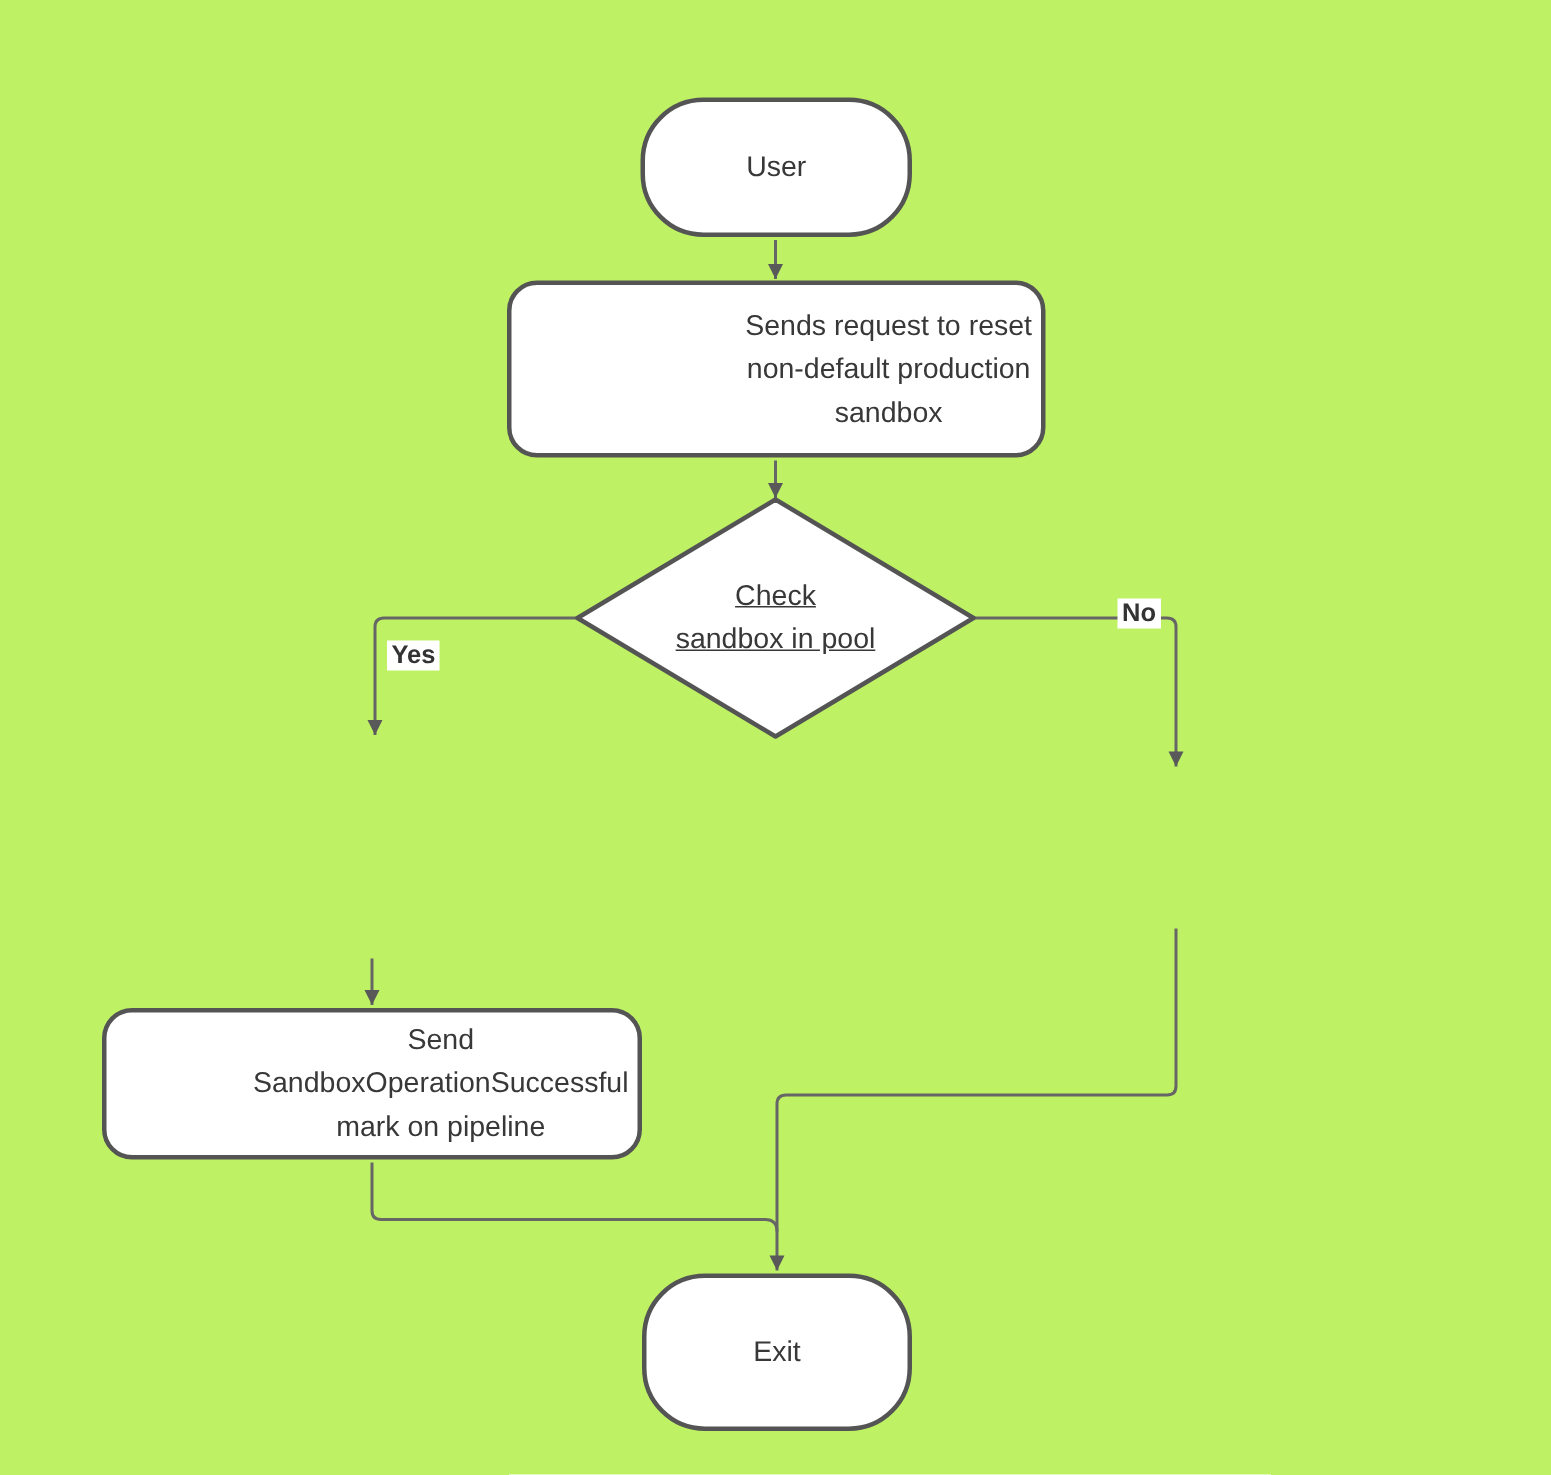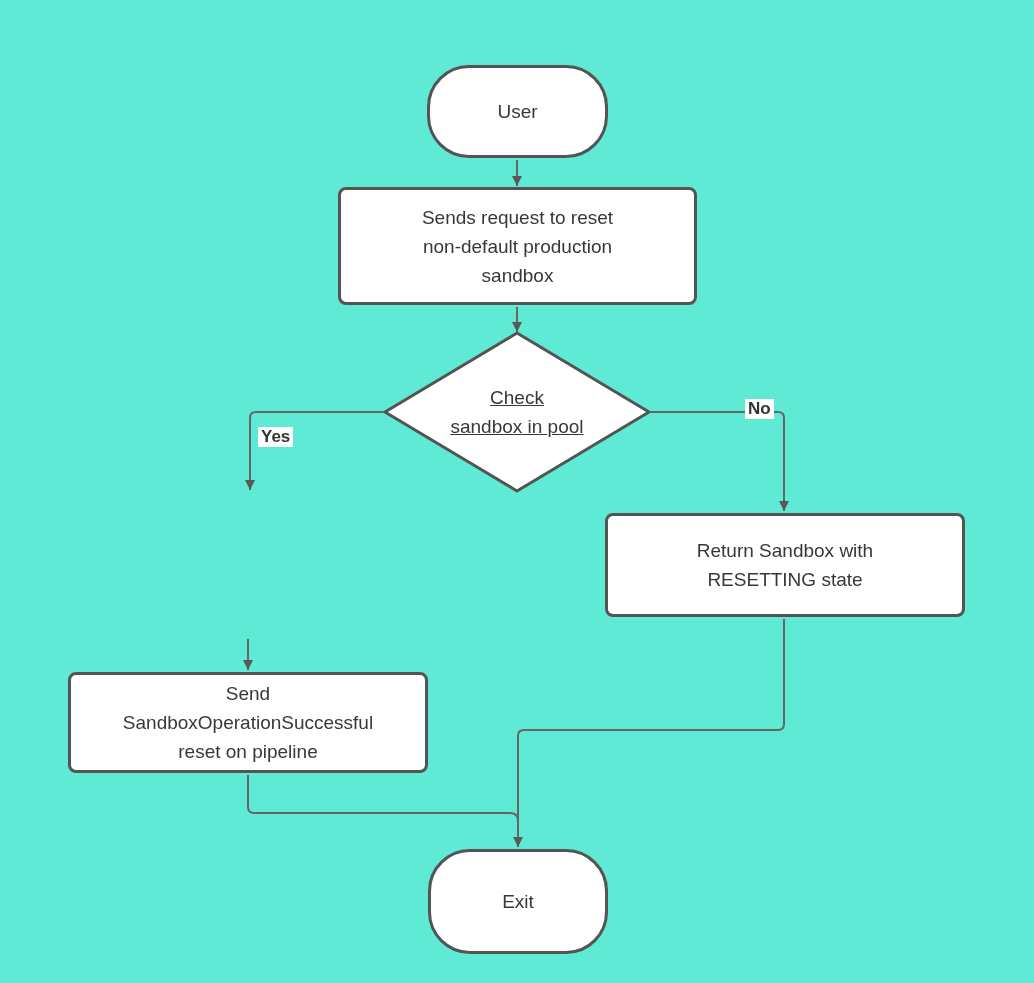--- a/index.html
+++ b/index.html
@@ -4,21 +4,21 @@
 <style>
   html, body {
     margin: 0;
     padding: 0;
     background: #ffffff;
   }
   #canvas {
     position: relative;
     width: 1034px;
     height: 983px;
-    background: #5eead4;
+    background: #bef264;
     font-family: "Liberation Sans", sans-serif;
     overflow: hidden;
   }
   #edges-svg {
     position: absolute;
     left: 0;
     top: 0;
     width: 1034px;
     height: 983px;
   }
@@ -47,21 +47,22 @@
     line-height: 29px;
   }
   .node .node-label {
     white-space: pre-line;
     padding: 0 6px;
   }
   .terminator {
     border-radius: 42px;
   }
   .process {
-    border-radius: 8px;
+    border-radius: 20px;
+    justify-content: flex-end;
   }
   .decision-label {
     position: absolute;
     left: 385px;
     top: 333px;
     width: 264px;
     height: 158px;
     display: flex;
     align-items: center;
     justify-content: center;
@@ -135,25 +136,21 @@
 sandbox in pool</div>
 
   <div class="edge-label" id="label-yes">Yes</div>
 
   <div class="edge-label" id="label-no">No</div>
 
 
   <div id="node-send-event" class="node process">
     <span class="node-label">Send
 SandboxOperationSuccessful
-reset on pipeline</span>
+mark on pipeline</span>
   </div>
 
-  <div id="node-return" class="node process">
-    <span class="node-label">Return Sandbox with
-RESETTING state</span>
-  </div>
 
   <div id="node-exit" class="node terminator">
     <span class="node-label">Exit</span>
   </div>
 
 </div>
 
 </body></html>

